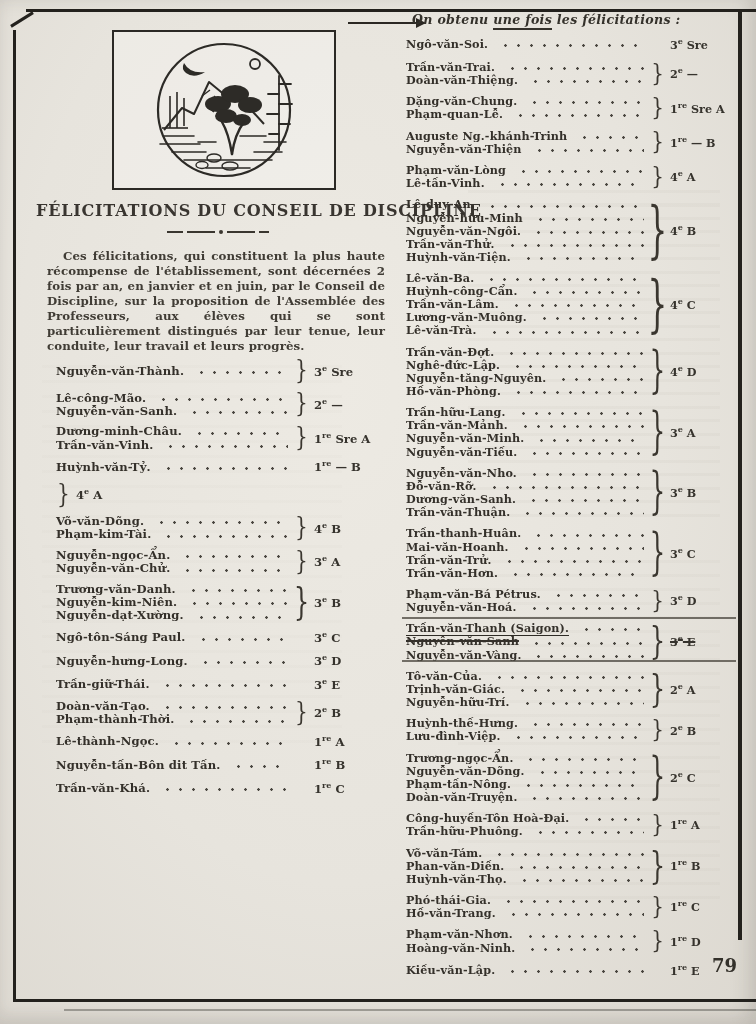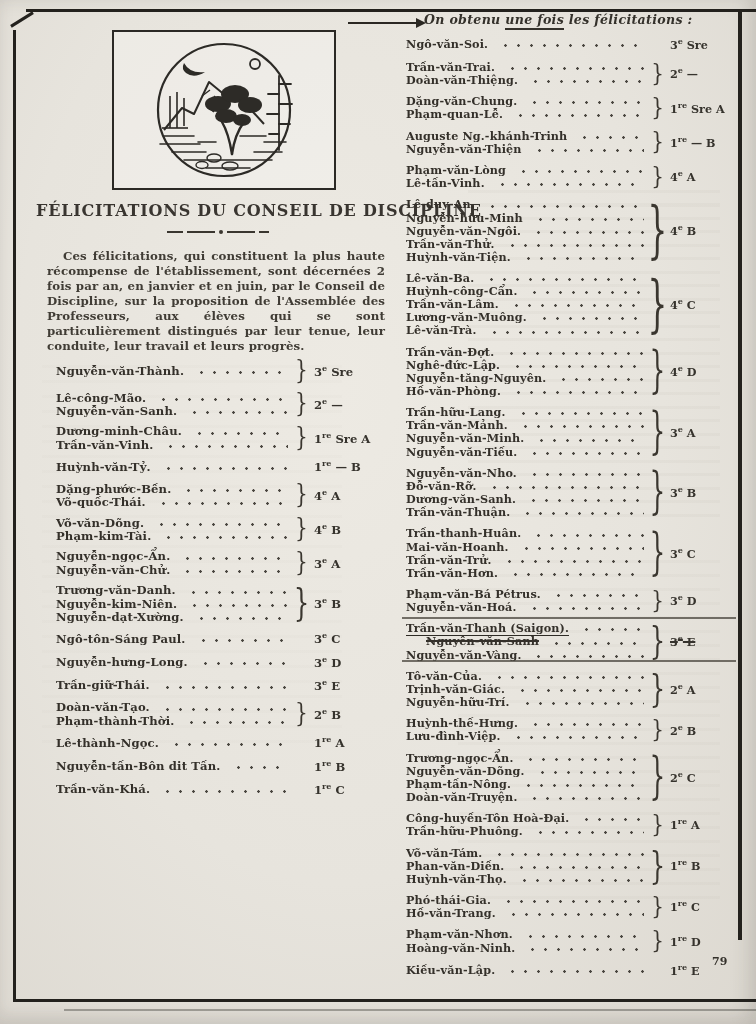--- a/index.html
+++ b/index.html
@@ -54,60 +54,60 @@
     font-size:11.8px;line-height:1.27;text-align:justify;font-weight:bold;
     color:#403c35;text-indent:16px;letter-spacing:.1px;
   }
 
   
   .subhead{
     position:absolute;text-align:center;font-style:italic;font-weight:bold;
     font-size:12.6px;letter-spacing:.3px;color:#34312b;white-space:nowrap;
   }
   #head-left{left:47px;top:336px;width:338px;}
-  #head-right{left:424px;top:12px;width:260px;}
+  #head-right{left:412px;top:12px;width:260px;}
   .subhead .u{border-bottom:2px solid #34312b;padding-bottom:1px;}
 
   
   .arrow{position:absolute;left:348px;top:18px;width:78px;height:10px;}
   .arrow .shaft{position:absolute;left:0;top:3.5px;width:68px;height:2.6px;background:#2b2823;}
   .arrow .head{position:absolute;right:0;top:0;width:0;height:0;
     border-left:10px solid #2b2823;border-top:5px solid transparent;border-bottom:5px solid transparent;}
 
   
   .list{position:absolute;}
   #list-left{left:56px;top:358px;width:330px;--lh:13.2px;font-size:11.6px;}
   #list-right{left:406px;top:36px;width:336px;--lh:13.1px;font-size:11.2px;}
   .grp{display:flex;align-items:center;}
   #list-left .grp{margin-bottom:7.5px;}
   #list-right .grp{margin-bottom:8.2px;}
   .names{flex:1;min-width:0;}
   .nrow{display:flex;align-items:baseline;height:var(--lh);}
   .nm{white-space:nowrap;font-weight:bold;letter-spacing:.15px;color:#34302a;}
   .nm.uline{border-bottom:1.6px solid #2e2b25;}
-  .nm.strike{text-decoration:line-through;text-decoration-thickness:2px;margin-left:20px;}
+  .nm.strike{text-decoration:line-through;text-decoration-thickness:2px;}
   .dots{
     flex:1;height:5px;align-self:flex-end;margin:0 6px 2px 9px;min-width:14px;
     background-image:radial-gradient(circle, rgba(52,48,42,.88) 1.1px, transparent 1.5px);
     background-size:13px 5px;background-repeat:repeat-x;background-position:2px 55%;
   }
   .brace{
     width:15px;flex:0 0 15px;display:flex;align-items:center;justify-content:center;
     line-height:1;color:#3a362f;font-weight:normal;overflow:visible;
   }
   .cls{width:72px;flex:0 0 72px;font-weight:bold;padding-left:5px;white-space:nowrap;color:#36332d;}
   .cls sup{font-size:8px;}
   .cls.strike{text-decoration:line-through;text-decoration-thickness:2px;}
 
   
   .annot{position:absolute;height:1.6px;background:#4a453d;opacity:.75;}
   #annot-top{left:402px;top:617px;width:334px;}
   #annot-bottom{left:402px;top:660px;width:334px;}
 
-  .pgnum{position:absolute;left:712px;top:955px;font-size:11px;font-weight:bold;color:#33302a;}
+  .pgnum{position:absolute;left:712px;top:955px;font-size:18px;font-weight:bold;color:#33302a;}
 </style>
 </head>
 <body>
 
 <div class="page">
 
   <div class="b-top"></div>
   <div class="b-corner"></div>
   <div class="b-left"></div>
   <div class="b-bottom"></div>
@@ -231,30 +231,20 @@
         <div class="names">
           <div class="nrow">
             <span class="nm">Huỳnh-văn-Tỷ.</span>
             <span class="dots"></span>
           </div>
         </div>
         <div class="brace"></div>
         <div class="cls">1<sup>re</sup> — B</div>
       </div>
       <div class="grp">
-        <div class="names">
-          <div class="nrow">
-            <span class="nm">Dặng-phước-Bền.</span>
-            <span class="dots"></span>
-          </div>
-          <div class="nrow">
-            <span class="nm">Võ-quốc-Thái.</span>
-            <span class="dots"></span>
-          </div>
-        </div>
         <div class="brace" style="font-size: 25.08px; transform: scaleX(0.8);">}</div>
         <div class="cls">4<sup>e</sup> A</div>
       </div>
       <div class="grp">
         <div class="names">
           <div class="nrow">
             <span class="nm">Võ-văn-Dõng.</span>
             <span class="dots"></span>
           </div>
           <div class="nrow">

